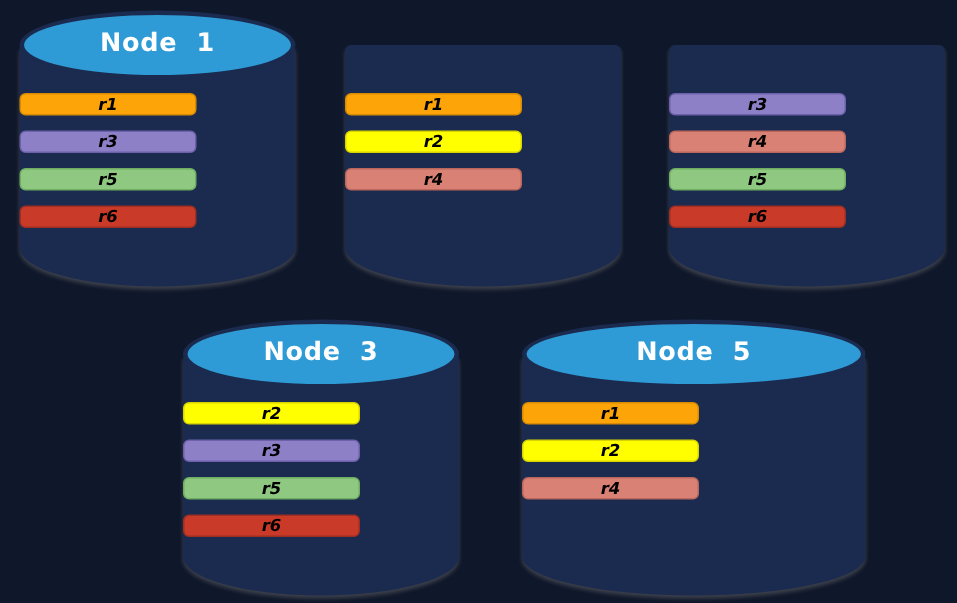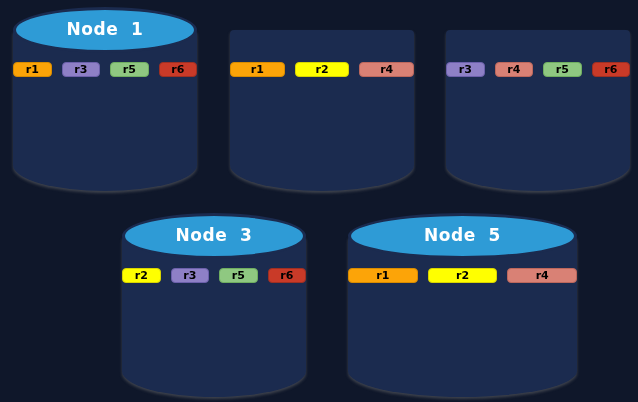--- a/index.html
+++ b/index.html
@@ -53,24 +53,25 @@
     font-weight: bold;
     white-space: pre;
     letter-spacing: 0.5px;
     transform: translateY(-1px);
   }
   .bars {
     position: absolute;
     left: 0; right: 0;
     top: 55px;
     display: flex;
-    flex-direction: row;
-    align-items: flex-end;
+    flex-direction: column;
+    align-items: flex-start;
     gap: 10px;
     z-index: 3;
+    font-style: italic;
   }
   .bar {
     width: 118px;
     height: 15px;
     box-sizing: border-box;
     border: 1px solid;
     border-radius: 4px;
     display: flex;
     align-items: center;
     justify-content: center;

